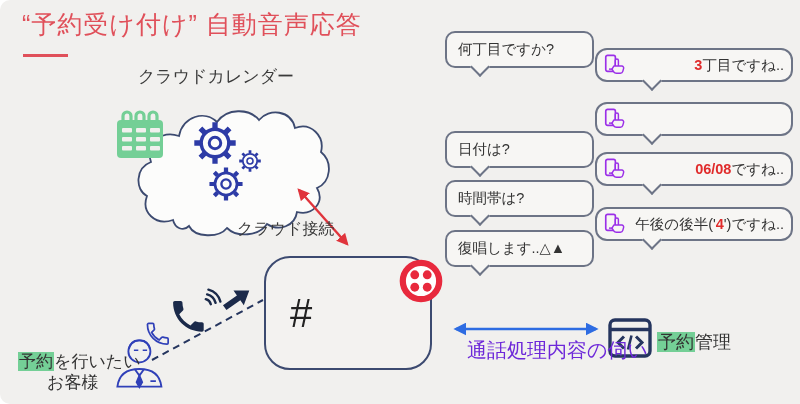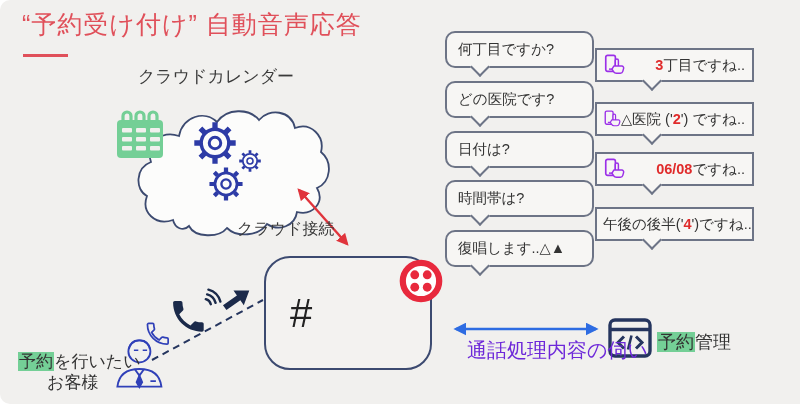--- a/index.html
+++ b/index.html
@@ -24,22 +24,22 @@
   .customer-label{position:absolute;left:18px;top:351px;font-size:17px;color:#333;line-height:1.25;}
   .customer-label .row2{margin-left:29px;}
   .hl{background:#74cf96;padding:0 1px;}
 
   .qbubble{position:absolute;left:445px;width:149px;height:37px;box-sizing:border-box;
     background:#f7f6f4;border:2px solid #6d7486;border-radius:10px;
     display:flex;align-items:center;padding-left:11px;font-size:14.5px;color:#333;}
   .qbubble::after{content:"";position:absolute;bottom:-7.5px;left:26px;width:12px;height:12px;
     background:#f7f6f4;border-right:2px solid #6d7486;border-bottom:2px solid #6d7486;transform:rotate(45deg);}
 
-  .abubble{position:absolute;left:595px;width:159px;height:34px;box-sizing:border-box;
-    background:#f7f6f4;border:2px solid #6d7486;border-radius:0;
+  .abubble{position:absolute;left:595px;width:198px;height:34px;box-sizing:border-box;
+    background:#f7f6f4;border:2px solid #6d7486;border-radius:12px;
     display:flex;align-items:center;padding:0 7px 0 6px;font-size:14.5px;color:#333;}
   .abubble::after{content:"";position:absolute;bottom:-7.5px;left:48px;width:12px;height:12px;
     background:#f7f6f4;border-right:2px solid #6d7486;border-bottom:2px solid #6d7486;transform:rotate(45deg);}
   .abubble .txt{flex:1;text-align:right;white-space:nowrap;}
   .abubble .val{color:#e02b2b;font-weight:bold;}
 
   .call-label{position:absolute;left:467px;top:337px;font-size:20px;color:#6d28d9;}
   .booking-label{position:absolute;left:657px;top:330px;font-size:18px;color:#333;}
 </style>
 </head>
@@ -160,23 +160,20 @@
   </svg>
 
   <div class="customer-label">
     <div><span class="hl">予約</span><span>を行いたい</span></div>
     <div class="row2">お客様</div>
   </div>
 
   <div class="qbubble" style="top:31px">
       <span>何丁目ですか?</span>
     </div>
-  <div class="qbubble" style="top:81px">
-      <span>どの医院です?</span>
-    </div>
   <div class="qbubble" style="top:131px">
       <span>日付は?</span>
     </div>
   <div class="qbubble" style="top:180px">
       <span>時間帯は?</span>
     </div>
   <div class="qbubble" style="top:230px">
       <span>復唱します..△▲</span>
     </div>
 
@@ -189,21 +186,20 @@
     </svg>
     <span class="txt"><span></span><span class="val">3</span><span>丁目ですね..</span></span>
   </div>
   <div class="abubble" style="top:102px">
     <svg width="22" height="22" viewBox="0 0 24 24" fill="none" stroke="#9b2fe8">
       <rect x="3" y="1.5" width="10.5" height="17.5" rx="2" stroke-width="1.8"></rect>
         <line x1="6.5" y1="16.5" x2="10" y2="16.5" stroke-width="1.6"></line>
       <rect x="13.4" y="5.5" width="3.4" height="10" rx="1.7" fill="#f7f6f4" stroke-width="1.6"></rect>
       <path d="M11.8,13.2 h8.8 a2,2 0 0 1 1.9,2.5 l-0.9,3.2 a2.8,2.8 0 0 1 -2.7,2.1 h-4.2 a3.8,3.8 0 0 1 -3.2,-1.8 l-1.7,-2.8 z" fill="#f7f6f4" stroke-width="1.6" stroke-linejoin="round"></path>
     </svg>
-    <span class="txt"><span>△医院 ('</span><span class="val">2</span><span>') ですね..</span></span>
   </div>
   <div class="abubble" style="top:152px">
     <svg width="22" height="22" viewBox="0 0 24 24" fill="none" stroke="#9b2fe8">
       <rect x="3" y="1.5" width="10.5" height="17.5" rx="2" stroke-width="1.8"></rect>
         <line x1="6.5" y1="16.5" x2="10" y2="16.5" stroke-width="1.6"></line>
       <rect x="13.4" y="5.5" width="3.4" height="10" rx="1.7" fill="#f7f6f4" stroke-width="1.6"></rect>
       <path d="M11.8,13.2 h8.8 a2,2 0 0 1 1.9,2.5 l-0.9,3.2 a2.8,2.8 0 0 1 -2.7,2.1 h-4.2 a3.8,3.8 0 0 1 -3.2,-1.8 l-1.7,-2.8 z" fill="#f7f6f4" stroke-width="1.6" stroke-linejoin="round"></path>
     </svg>
     <span class="txt"><span></span><span class="val">06/08</span><span>ですね..</span></span>
   </div>

